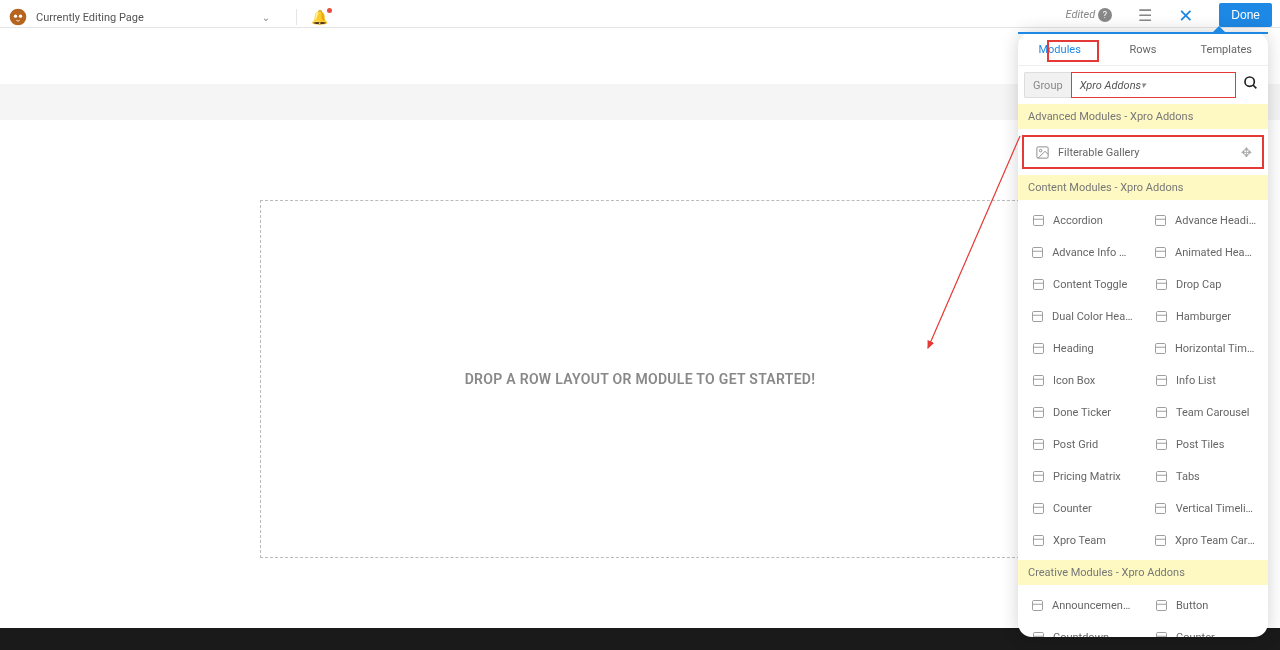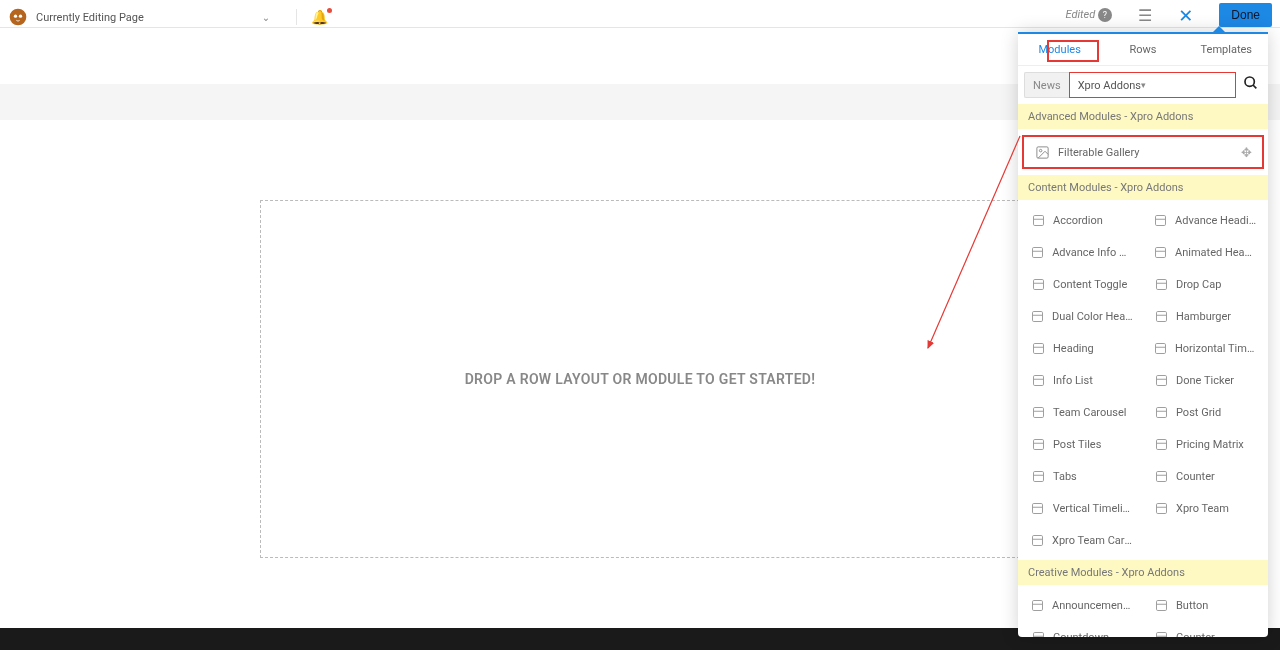--- a/index.html
+++ b/index.html
@@ -20,21 +20,21 @@
     .chevron { color: #888; font-size: 10px; margin-left: 110px; }
     .bell-wrap { position: relative; margin-left: 18px; border-left: 1px solid #e5e5e5; padding-left: 14px; }
     .bell { font-size: 14px; color: #666; }
     .reddot { position: absolute; top: -1px; right: -3px; width: 5px; height: 5px; border-radius: 50%; background: #e74c3c; }
     
     .top-right { display: flex; align-items: center; gap: 26px; }
     .edited { color: #888; font-size: 11px; font-style: italic; }
     .help-circle { display: inline-flex; align-items: center; justify-content: center; width: 14px; height: 14px; border-radius: 50%; background: #888; color: #fff; font-size: 9px; font-style: normal; }
     .list-icon { color: #888; font-size: 16px; }
     .close-x { color: #1e88e5; font-size: 18px; font-weight: 300; }
-    .done-btn { background: #1e88e5; color: #0f172a; border: none; padding: 5px 12px; font-size: 12px; border-radius: 2px; cursor: pointer; }
+    .done-btn { background: #1e88e5; color: #ffffff; border: none; padding: 5px 12px; font-size: 12px; border-radius: 2px; cursor: pointer; }
     
     .page-header {
       height: 56px;
       display: flex;
       align-items: flex-end;
       justify-content: flex-end;
       padding: 0 24px 4px;
       font-size: 13px;
       color: #777;
     }
@@ -78,21 +78,21 @@
     
     
     .panel {
       position: absolute;
       top: 32px;
       right: 12px;
       width: 250px;
       height: 605px;
       background: #fff;
       box-shadow: 0 0 18px rgba(0,0,0,0.18);
-      border-radius: 4px;
+      border-radius: 14px;
       display: flex;
       flex-direction: column;
       z-index: 50;
     }
     .panel-arrow {
       position: absolute;
       top: -6px;
       right: 42px;
       width: 0; height: 0;
       border-left: 7px solid transparent;
@@ -148,20 +148,21 @@
       flex: 1;
       height: 26px;
       border: 1.5px solid #e53935;
       padding: 0 8px;
       display: flex;
       align-items: center;
       justify-content: flex-start;
       font-size: 11px;
       color: #555;
       cursor: pointer;
+      font-style: italic;
     }
     .group-caret { color: #888; font-size: 9px; }
     .search-btn { width: 22px; text-align: center; font-size: 15px; color: #333; cursor: pointer; margin-left: 4px; }
     
     .panel-body { flex: 1; overflow-y: auto; }
     .panel-body::-webkit-scrollbar { width: 6px; }
     .panel-body::-webkit-scrollbar-thumb { background: #ccc; border-radius: 3px; }
     
     .section-header {
       background: #fef9c3;
@@ -277,21 +278,21 @@
   <div class="panel-top-line"></div>
 
   <div class="panel-tabs">
     <div class="panel-tab active">Modules</div>
     <div class="panel-tab">Rows</div>
     <div class="panel-tab">Templates</div>
     <div class="tab-highlight"></div>
   </div>
 
   <div class="group-row">
-    <div class="group-label">News</div>
+    <div class="group-label">Group</div>
     <div class="group-select">
       <span>Xpro Addons</span>
       <span class="group-caret">▾</span>
     </div>
     <div class="search-btn">
       <svg width="16" height="16" viewBox="0 0 24 24" fill="none" stroke="#222" stroke-width="2.5">
           <circle cx="10" cy="10" r="7"></circle>
           <line x1="20" y1="20" x2="15" y2="15"></line>
         </svg>
     </div>
@@ -405,20 +406,29 @@
           </span>
           <span class="lbl">Horizontal Timeli...</span>
         </div>
         <div class="module-item">
           <span class="module-icon">
             <svg viewBox="0 0 24 24" fill="none" stroke="#999" stroke-width="1.5">
               <rect x="4" y="4" width="16" height="16" rx="2"></rect>
               <line x1="4" y1="10" x2="20" y2="10"></line>
             </svg>
           </span>
+          <span class="lbl">Icon Box</span>
+        </div>
+        <div class="module-item">
+          <span class="module-icon">
+            <svg viewBox="0 0 24 24" fill="none" stroke="#999" stroke-width="1.5">
+              <rect x="4" y="4" width="16" height="16" rx="2"></rect>
+              <line x1="4" y1="10" x2="20" y2="10"></line>
+            </svg>
+          </span>
           <span class="lbl">Info List</span>
         </div>
         <div class="module-item">
           <span class="module-icon">
             <svg viewBox="0 0 24 24" fill="none" stroke="#999" stroke-width="1.5">
               <rect x="4" y="4" width="16" height="16" rx="2"></rect>
               <line x1="4" y1="10" x2="20" y2="10"></line>
             </svg>
           </span>
           <span class="lbl">Done Ticker</span>

